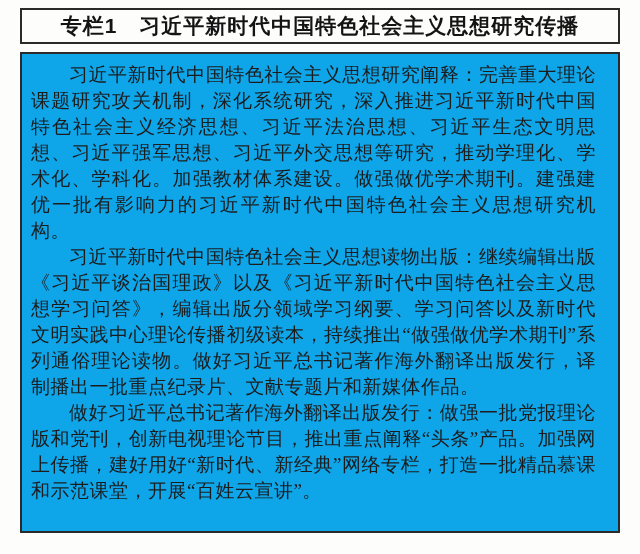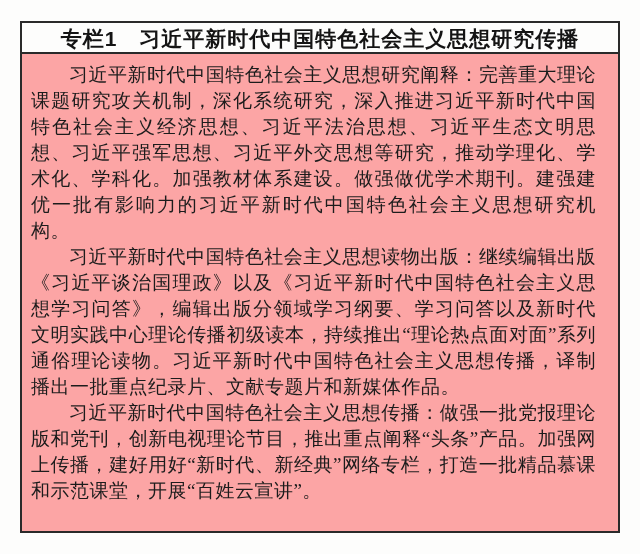--- a/index.html
+++ b/index.html
@@ -10,21 +10,21 @@
   .page {
     position: relative;
     width: 640px;
     height: 554px;
     background: #fdfdfc;
     overflow: hidden;
   }
   .title-box {
     position: absolute;
     left: 20px;
-    top: 21px;
+    top: 8px;
     width: 600px;
     height: 36px;
     box-sizing: border-box;
     border: 2px solid #2a2a2a;
     background: #fdfdfc;
     display: flex;
     align-items: center;
     justify-content: center;
   }
   .title-text {
@@ -36,21 +36,21 @@
     white-space: nowrap;
   }
   .body-box {
     position: absolute;
     left: 20px;
     top: 52px;
     width: 600px;
     height: 481px;
     box-sizing: border-box;
     border: 2px solid #2a2a2a;
-    background: #fca5a5;
+    background: #0ea5e9;
     padding: 8px 22px 8px 9px;
     overflow: hidden;
   }
   .body-box p {
     margin: 0;
     text-indent: 2em;
     font-family: "Liberation Serif", "DejaVu Serif", serif;
     font-size: 19px;
     line-height: 26px;
     color: #1c1c1c;
@@ -63,17 +63,17 @@
 <body>
 
 <div class="page">
 
   <div class="title-box">
     <span class="title-text">专栏1　习近平新时代中国特色社会主义思想研究传播</span>
   </div>
 
   <div class="body-box">
     <p>习近平新时代中国特色社会主义思想研究阐释：完善重大理论课题研究攻关机制，深化系统研究，深入推进习近平新时代中国特色社会主义经济思想、习近平法治思想、习近平生态文明思想、习近平强军思想、习近平外交思想等研究，推动学理化、学术化、学科化。加强教材体系建设。做强做优学术期刊。建强建优一批有影响力的习近平新时代中国特色社会主义思想研究机构。</p>
-    <p>习近平新时代中国特色社会主义思想读物出版：继续编辑出版《习近平谈治国理政》以及《习近平新时代中国特色社会主义思想学习问答》，编辑出版分领域学习纲要、学习问答以及新时代文明实践中心理论传播初级读本，持续推出“理论热点面对面”系列通俗理论读物。习近平新时代中国特色社会主义思想传播，译制播出一批重点纪录片、文献专题片和新媒体作品。</p>
-    <p>习近平新时代中国特色社会主义思想传播：做强一批党报理论版和党刊，创新电视理论节目，推出重点阐释“头条”产品。加强网上传播，建好用好“新时代、新经典”网络专栏，打造一批精品慕课和示范课堂，开展“百姓云宣讲”。</p>
+    <p>习近平新时代中国特色社会主义思想读物出版：继续编辑出版《习近平谈治国理政》以及《习近平新时代中国特色社会主义思想学习问答》，编辑出版分领域学习纲要、学习问答以及新时代文明实践中心理论传播初级读本，持续推出“做强做优学术期刊”系列通俗理论读物。做好习近平总书记著作海外翻译出版发行，译制播出一批重点纪录片、文献专题片和新媒体作品。</p>
+    <p>做好习近平总书记著作海外翻译出版发行：做强一批党报理论版和党刊，创新电视理论节目，推出重点阐释“头条”产品。加强网上传播，建好用好“新时代、新经典”网络专栏，打造一批精品慕课和示范课堂，开展“百姓云宣讲”。</p>
   </div>
 
 </div>
 
 </body></html>

